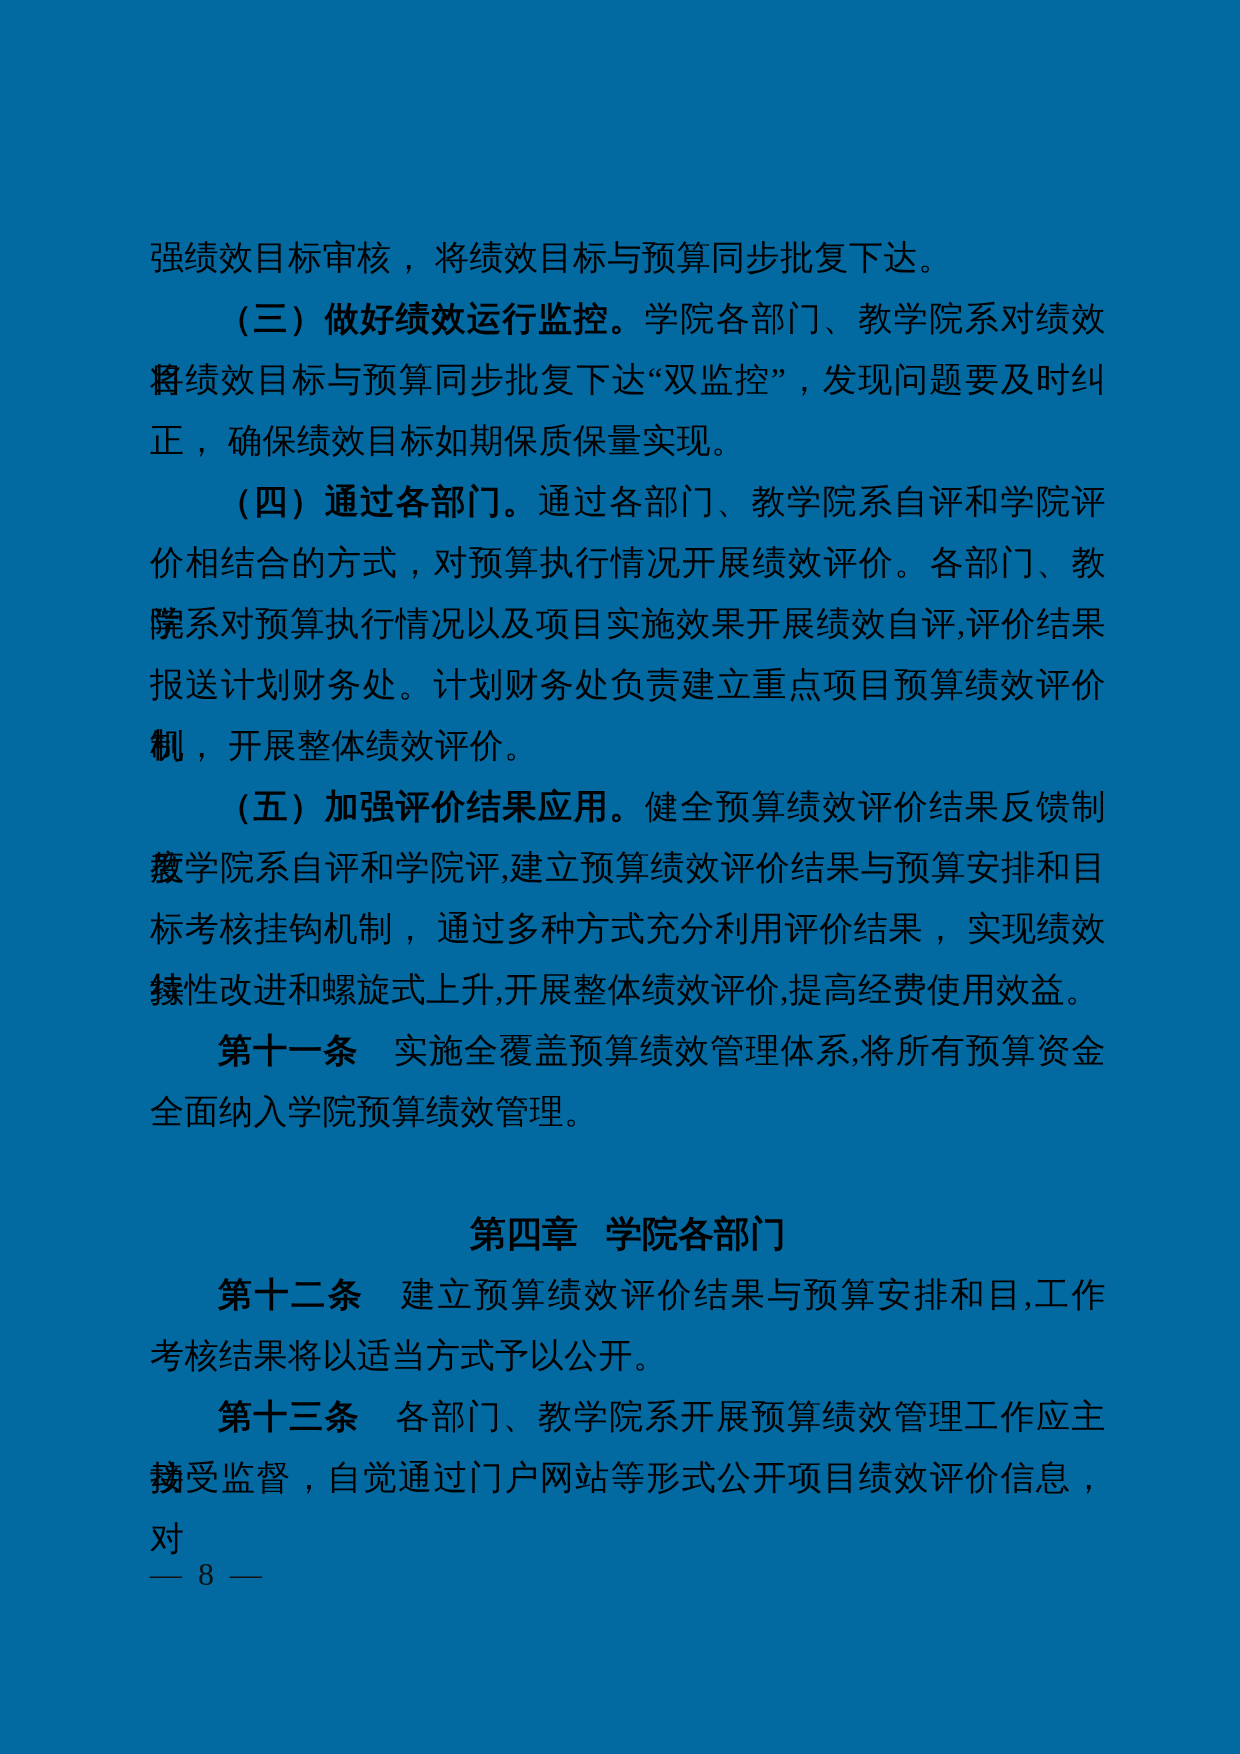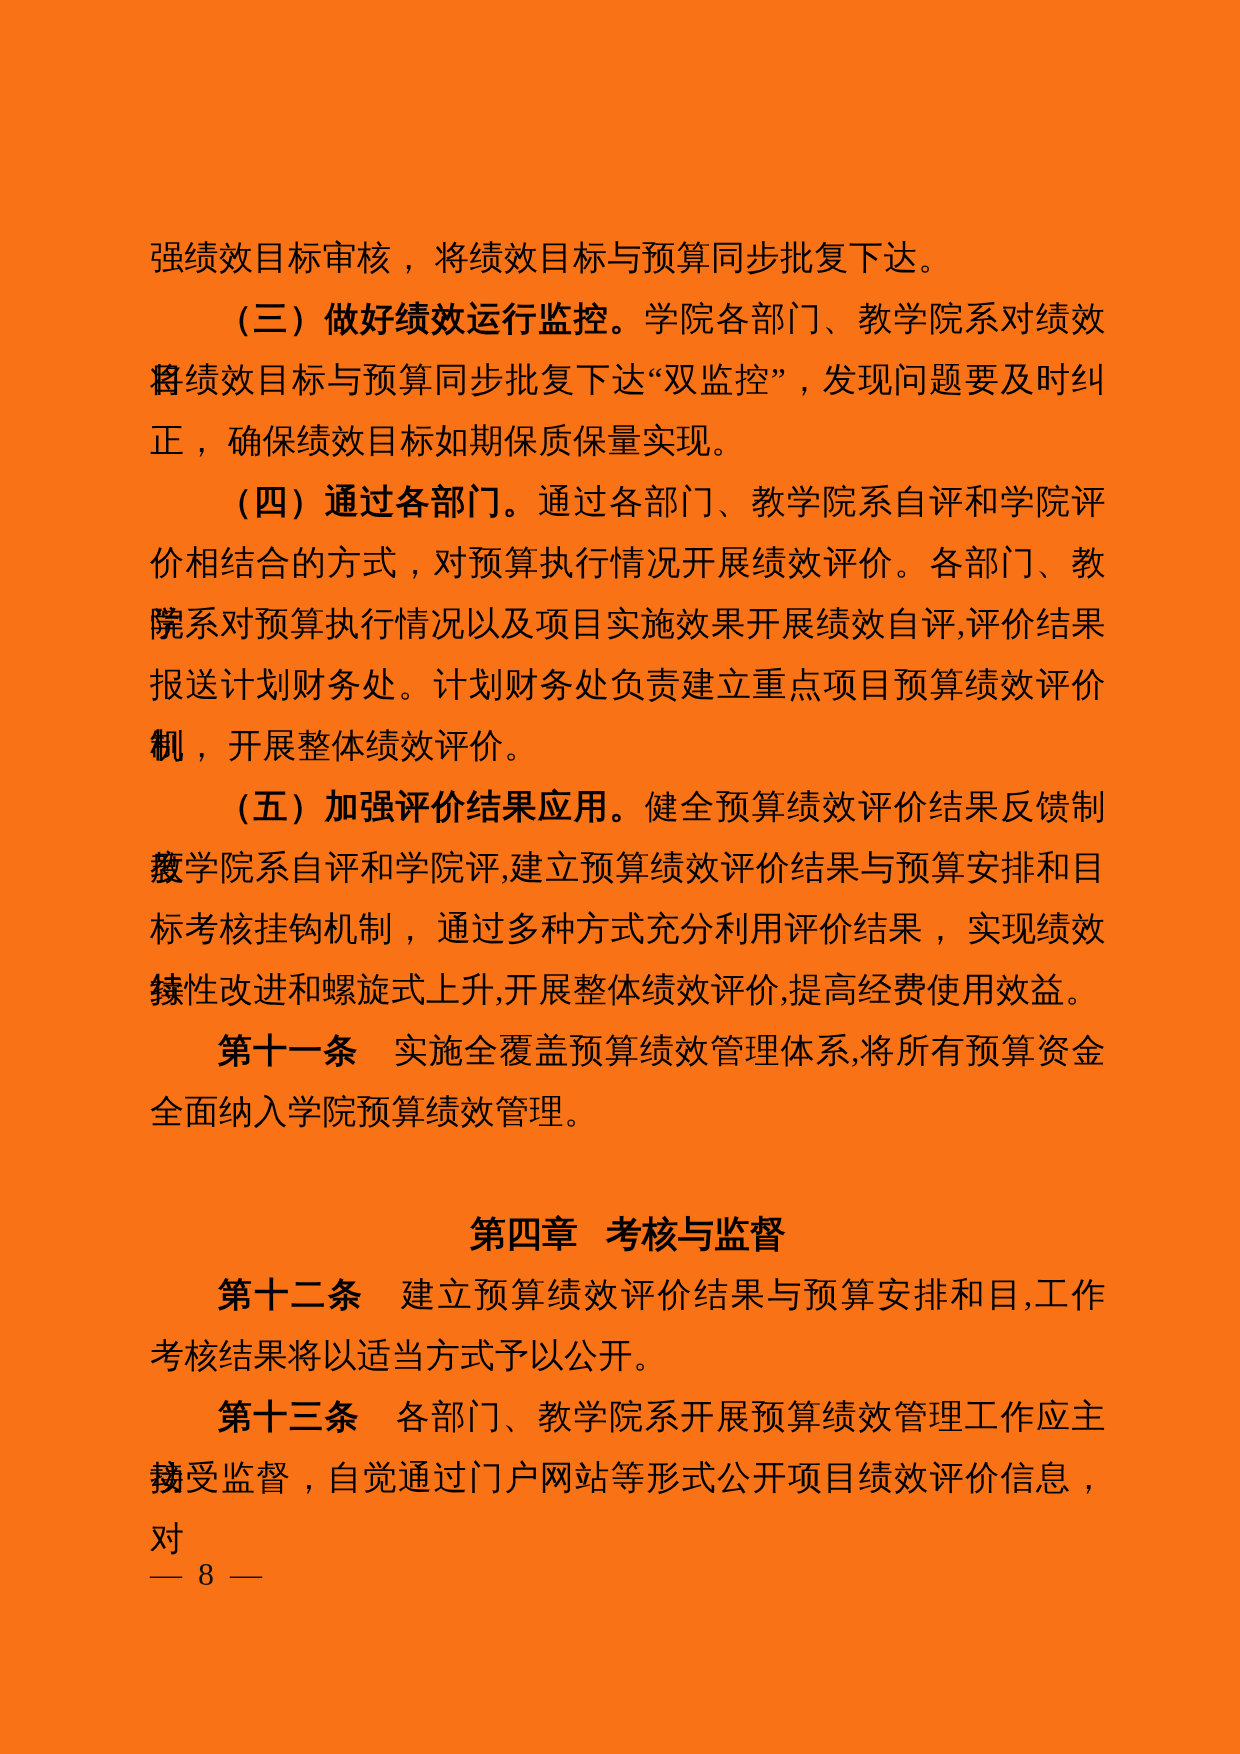--- a/index.html
+++ b/index.html
@@ -4,21 +4,21 @@
 <style>
   html, body {
     margin: 0;
     padding: 0;
     background: #ffffff;
   }
   .page {
     position: relative;
     width: 1240px;
     height: 1754px;
-    background: #f97316;
+    background: #0369a1;
     overflow: hidden;
     font-family: "Liberation Serif", "DejaVu Serif", serif;
     color: #000000;
   }
   .content {
     position: absolute;
     left: 150px;
     top: 227px;
     width: 956px;
   }
@@ -96,21 +96,21 @@
     <div class="line"><span>教学院系自评和学院评,建立预算绩效评价结果与预算安排和目</span></div>
 
     <div class="line"><span>标考核挂钩机制， 通过多种方式充分利用评价结果， 实现绩效持</span></div>
 
     <div class="line end"><span>续性改进和螺旋式上升,开展整体绩效评价,提高经费使用效益。</span></div>
 
     <div class="line indent"><span class="b">第十一条</span><span>　实施全覆盖预算绩效管理体系,将所有预算资金</span></div>
 
     <div class="line end"><span>全面纳入学院预算绩效管理。</span></div>
 
-    <div class="heading-row"><span class="ch-num">第四章</span><span>考核与监督</span></div>
+    <div class="heading-row"><span class="ch-num">第四章</span><span>学院各部门</span></div>
 
     <div class="line indent"><span class="b">第十二条</span><span>　建立预算绩效评价结果与预算安排和目,工作</span></div>
 
     <div class="line end"><span>考核结果将以适当方式予以公开。</span></div>
 
     <div class="line indent"><span class="b">第十三条</span><span>　各部门、教学院系开展预算绩效管理工作应主动</span></div>
 
     <div class="line"><span>接受监督，自觉通过门户网站等形式公开项目绩效评价信息，对</span></div>
 
   </div>

